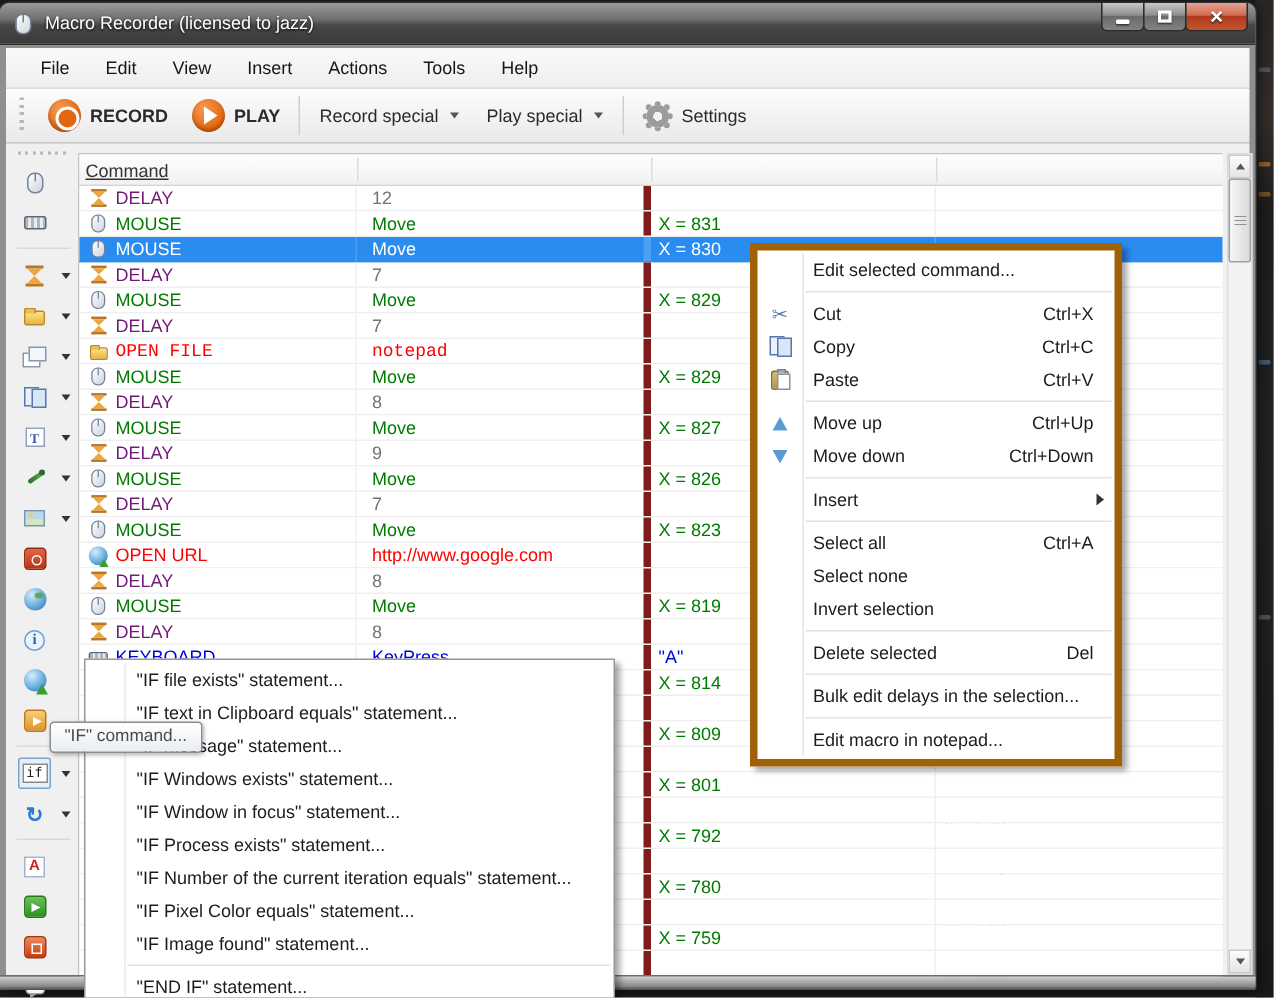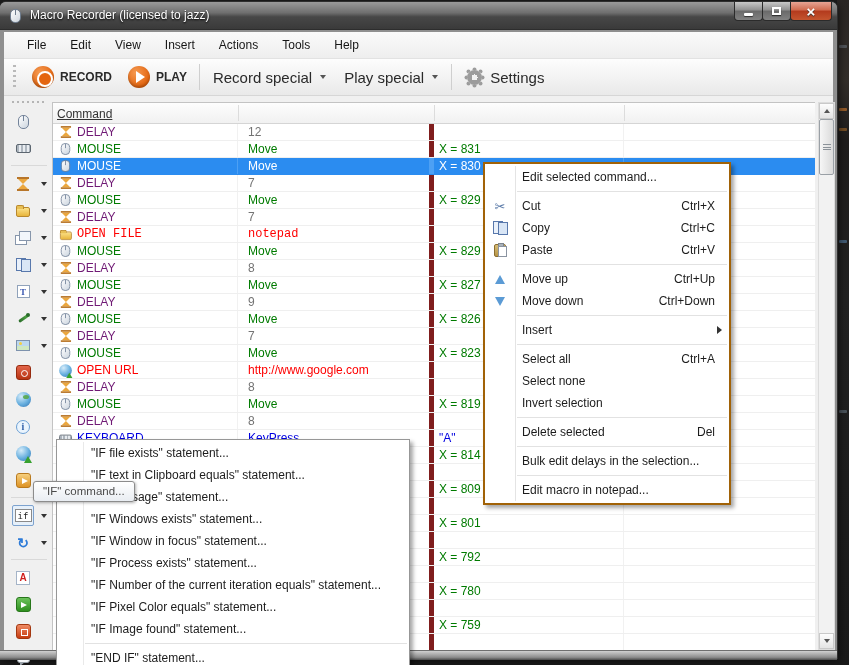--- a/index.html
+++ b/index.html
@@ -43,21 +43,21 @@
     display:flex; align-items:center; padding-left:12px; gap:2px; }
   .mb-item { font-size:12px; color:#161616; padding:4px 11px; cursor:default; }
 
   
   .toolbar { position:absolute; left:4px; top:57px; width:829px; height:37px;
     background:linear-gradient(180deg,#fdfdfd,#e9e9e9); border-bottom:1px solid #d6d6d6;
     display:flex; align-items:center; }
   .tb-grip { width:3px; height:24px; margin:0 8px 0 9px;
     background:repeating-linear-gradient(180deg,#b9b9b9 0 2px,transparent 2px 5px); }
   .tb-btn { display:flex; align-items:center; gap:6px; padding:4px 8px; font-size:12px; font-weight:bold; color:#2a2a2a; }
-  .tb-dd { display:flex; align-items:center; gap:6px; padding:4px 9px; font-size:15px; color:#2a2a2a; }
+  .tb-dd { display:flex; align-items:center; gap:6px; padding:4px 9px; font-size:12px; color:#2a2a2a; }
   .tb-sep { width:1px; height:26px; background:#cfcfcf; margin:0 4px; }
   .caret { width:0; height:0; border-left:3.5px solid transparent; border-right:3.5px solid transparent; border-top:4px solid #555; margin-left:2px; }
   .ic-record { width:22px; height:22px; border-radius:50%;
     background:radial-gradient(circle at 35% 30%, #f59a52, #e4650f 70%, #c24f06);
     position:relative; box-shadow:inset 0 -2px 3px rgba(0,0,0,.25); }
   .ic-record::after { content:""; position:absolute; left:5px; top:5px; width:12px; height:12px;
     border:2.5px solid #fff; border-radius:50%; background:#e4650f; }
   .ic-play { width:22px; height:22px; border-radius:50%;
     background:radial-gradient(circle at 35% 30%, #f59a52, #e4650f 70%, #c24f06);
     position:relative; box-shadow:inset 0 -2px 3px rgba(0,0,0,.25); }
@@ -164,22 +164,22 @@
     border:1px solid #c9c9c9; display:flex; align-items:center; justify-content:center; }
   .sb-up { top:0; } .sb-down { bottom:0; }
   .tri-up { width:0; height:0; border-left:3.5px solid transparent; border-right:3.5px solid transparent; border-bottom:4.5px solid #555; }
   .tri-dn { width:0; height:0; border-left:3.5px solid transparent; border-right:3.5px solid transparent; border-top:4.5px solid #555; }
   .sb-thumb { position:absolute; left:0; top:16px; width:15px; height:56px;
     background:linear-gradient(90deg,#f6f6f6,#dadada); border:1px solid #9aa0a6; border-radius:2px; }
   .sb-thumb::after { content:""; position:absolute; left:3px; top:24px; width:8px; height:6px;
     background:repeating-linear-gradient(180deg,#8b9299 0 1px,transparent 1px 2.6px); }
 
   
-  .ctx { position:absolute; left:483px; top:162px; width:248px; background:#fff;
-    border:2px solid #a16207; box-shadow:3px 3px 4px rgba(0,0,0,.35); padding:2px 0; z-index:50; }
+  .ctx { position:absolute; left:500px; top:162px; width:248px; background:#fff;
+    border:5px solid #a16207; box-shadow:3px 3px 4px rgba(0,0,0,.35); padding:2px 0; z-index:50; }
   .ctx::before { content:""; position:absolute; left:30px; top:2px; bottom:2px; width:1px; background:#e4e4e4; }
   .mi { position:relative; height:22px; display:flex; align-items:center; font-size:12px; color:#1c1c1c; }
   .mi .gutter { width:30px; display:flex; align-items:center; justify-content:center; flex:none; }
   .mi .lbl { padding-left:7px; }
   .mi .sc { position:absolute; right:14px; color:#1c1c1c; }
   .mi .sub { position:absolute; right:7px; width:0; height:0;
     border-top:4px solid transparent; border-bottom:4px solid transparent; border-left:5px solid #333; }
   .msep { height:1px; background:#e2e2e2; margin:3px 2px 3px 32px; }
   .mic-scissors { color:#5a7aa8; font-size:13px; }
   .mic-up { width:0; height:0; border-left:5.5px solid transparent; border-right:5.5px solid transparent; border-bottom:9px solid #5b9bd5; }

